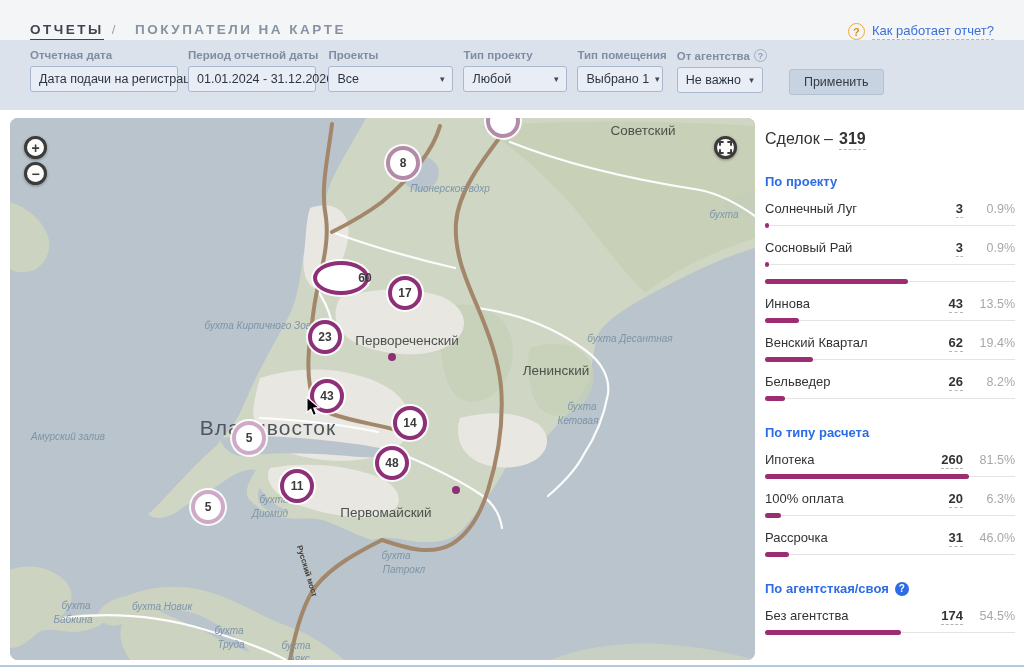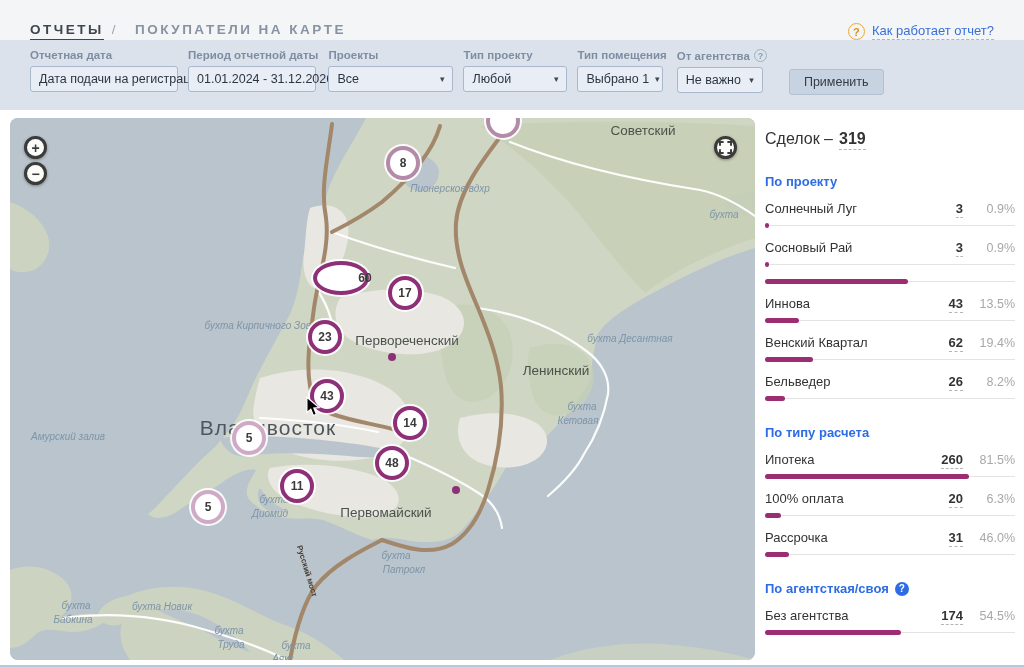--- a/index.html
+++ b/index.html
@@ -276,21 +276,21 @@
           <span class="map-label district" style="left: 376px; top: 394px;">Первомайский</span>
           <span class="map-label water" style="left: 386px; top: 437px;">бухта</span>
           <span class="map-label water" style="left: 394px; top: 451px;">Патрокл</span>
           <span class="map-label road" style="left: 297px; top: 453px; transform: translate(-50%, -50%) rotate(73deg);">Русский мост</span>
           <span class="map-label water" style="left: 152px; top: 488px;">бухта Новик</span>
           <span class="map-label water" style="left: 66px; top: 487px;">бухта</span>
           <span class="map-label water" style="left: 63px; top: 501px;">Бабкина</span>
           <span class="map-label water" style="left: 219px; top: 512px;">бухта</span>
           <span class="map-label water" style="left: 221px; top: 526px;">Труда</span>
           <span class="map-label water" style="left: 286px; top: 527px;">бухта</span>
-          <span class="map-label water" style="left: 273px; top: 540px;">Аякс</span>
+          <span class="map-label water" style="left: 289px; top: 540px;">Аякс</span>
         </div>
       <div id="mapMarkers">
           <div class="cluster" style="left: 493px; top: 3px; border-color: rgb(179, 139, 168);"></div>
           <div class="cluster" style="left: 393px; top: 45px; border-color: rgb(179, 139, 168);">8</div>
           <div class="cluster" style="left: 331px; top: 160px; border-color: rgb(142, 48, 119); padding-left: 48px;">60</div>
           <div class="cluster" style="left: 395px; top: 175px; border-color: rgb(142, 48, 119);">17</div>
           <div class="cluster" style="left: 315px; top: 219px; border-color: rgb(142, 48, 119);">23</div>
           <div class="cluster" style="left: 317px; top: 278px; border-color: rgb(142, 48, 119);">43</div>
           <div class="cluster" style="left: 400px; top: 294px; border-color: rgb(142, 48, 119); margin-top: 11px;">14</div>
           <div class="cluster" style="left: 239px; top: 320px; border-color: rgb(207, 170, 198);">5</div>

